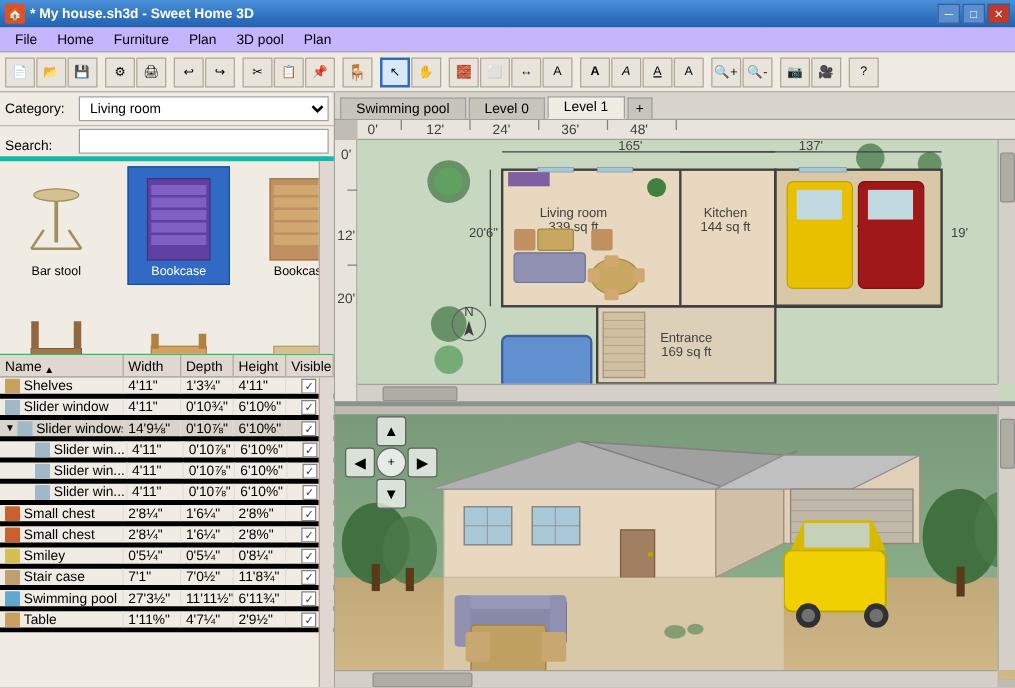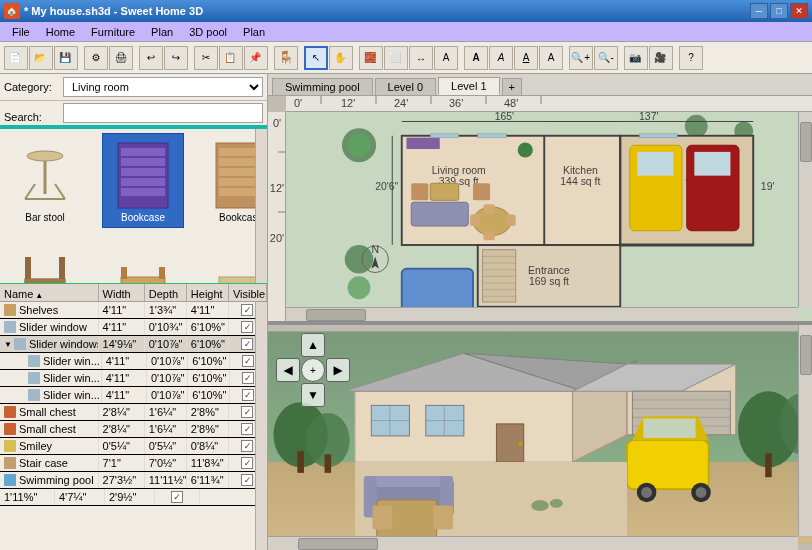--- a/index.html
+++ b/index.html
@@ -168,21 +168,21 @@
     .list-col.depth { width: 50px; }
     .list-col.height { width: 50px; }
     .list-col.visible { width: 45px; }
     .sort-arrow { margin-left: 2px; font-size: 8px; }
     
     .list-body { overflow: hidden; }
     .list-row {
       display: flex;
       height: 17px;
       align-items: center;
-      border-bottom: 1px solid #000000;
+      border-bottom: 4px solid #000000;
     }
     .list-row.selected { background: #316ac5; color: white; }
     .list-row.group { background: #d8d4cc; }
     .list-cell {
       padding: 1px 4px;
       border-right: 1px solid #e0dcd4;
       height: 100%;
       display: flex;
       align-items: center;
       white-space: nowrap;
@@ -586,20 +586,23 @@
           </div>
           <div class="list-cell width">27'3½"</div>
           <div class="list-cell depth">11'11½"</div>
           <div class="list-cell height">6'11¾"</div>
           <div class="list-cell visible">
               <div class="checkbox checked"></div>
             </div>
         </div>
 
         <div class="list-row">
+          <div class="list-cell name">
+            <span class="row-icon" style="background:#c8a060;"></span>Table
+          </div>
           <div class="list-cell width">1'11%"</div>
           <div class="list-cell depth">4'7¼"</div>
           <div class="list-cell height">2'9½"</div>
           <div class="list-cell visible">
               <div class="checkbox checked"></div>
             </div>
         </div>
 
       </div>
       <div class="list-scrollbar"></div>

